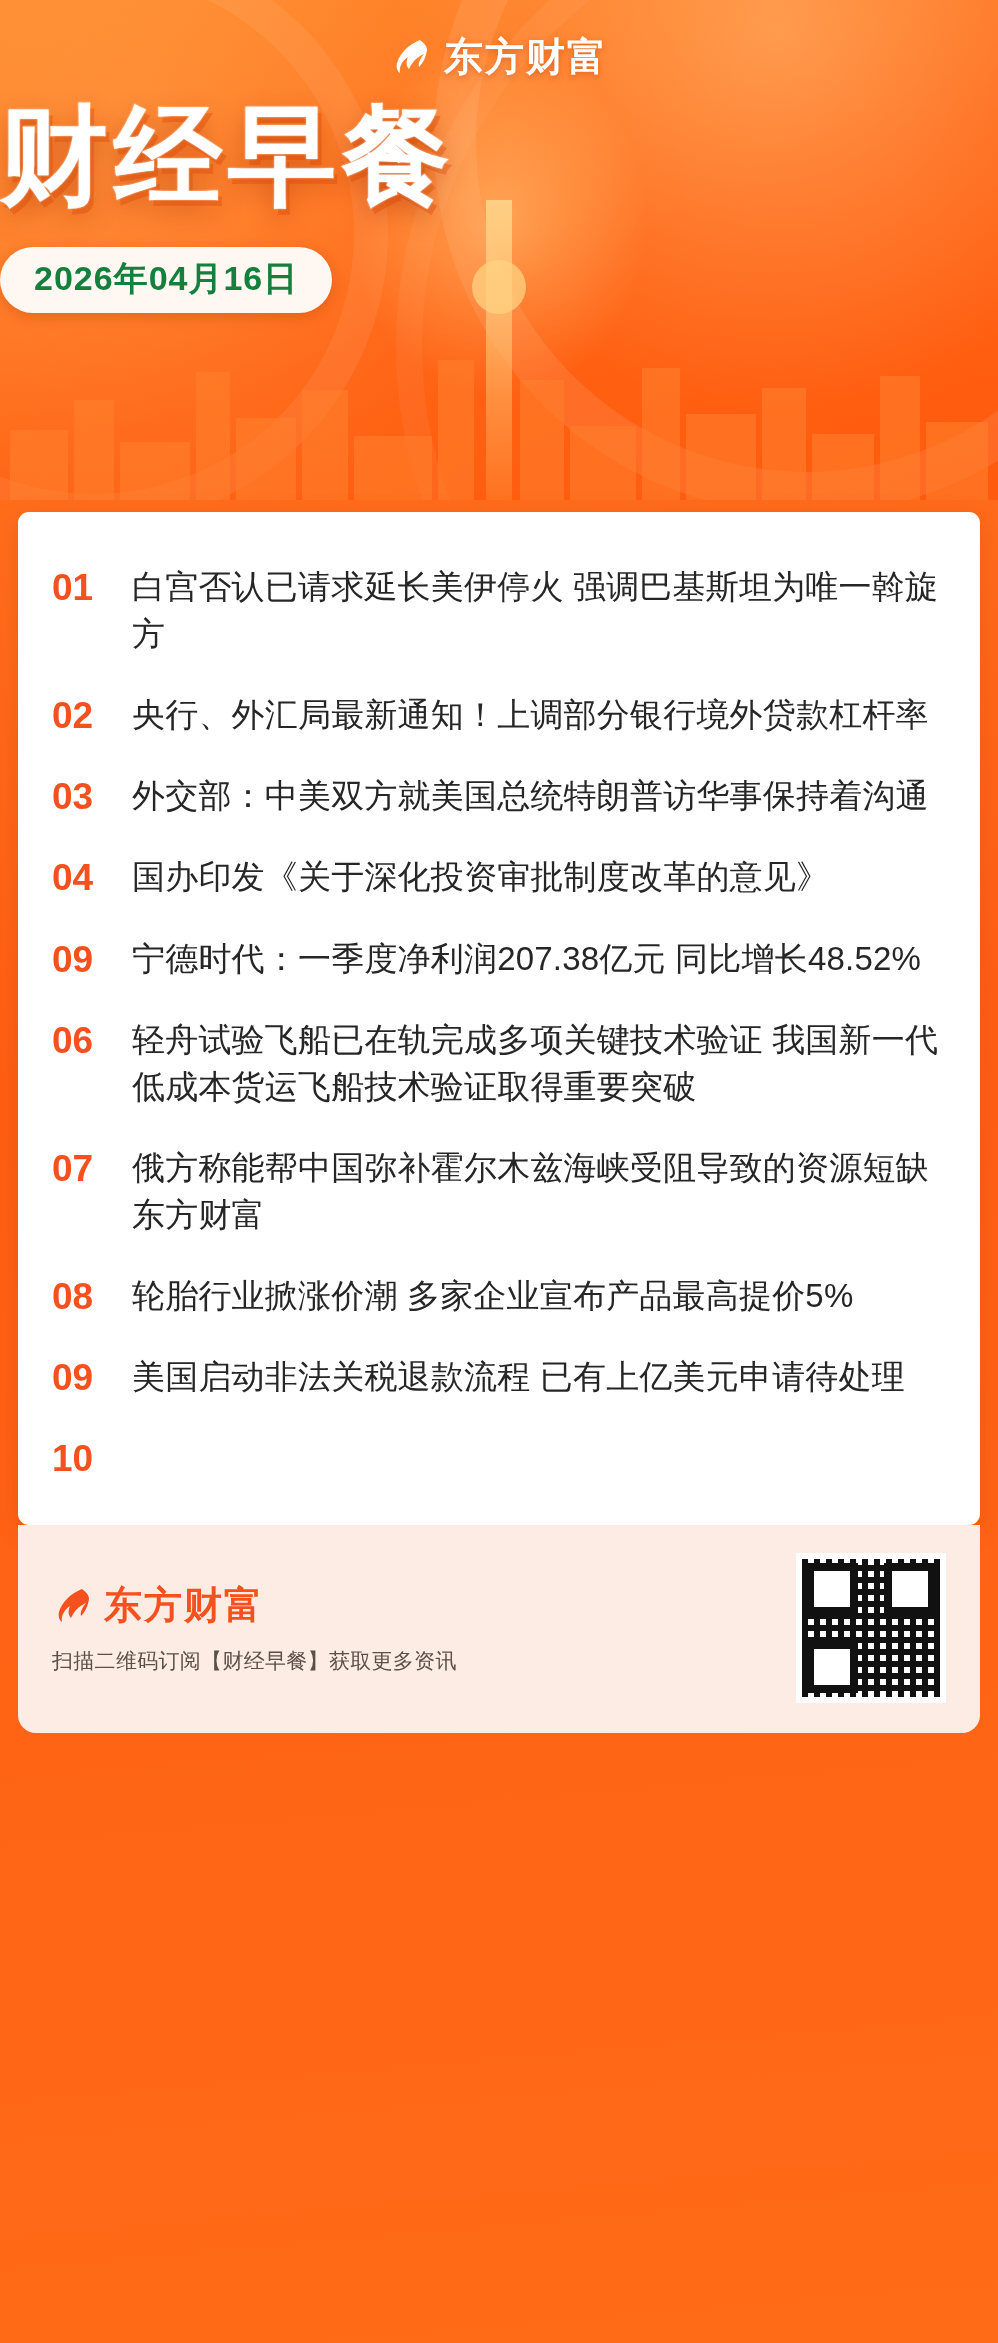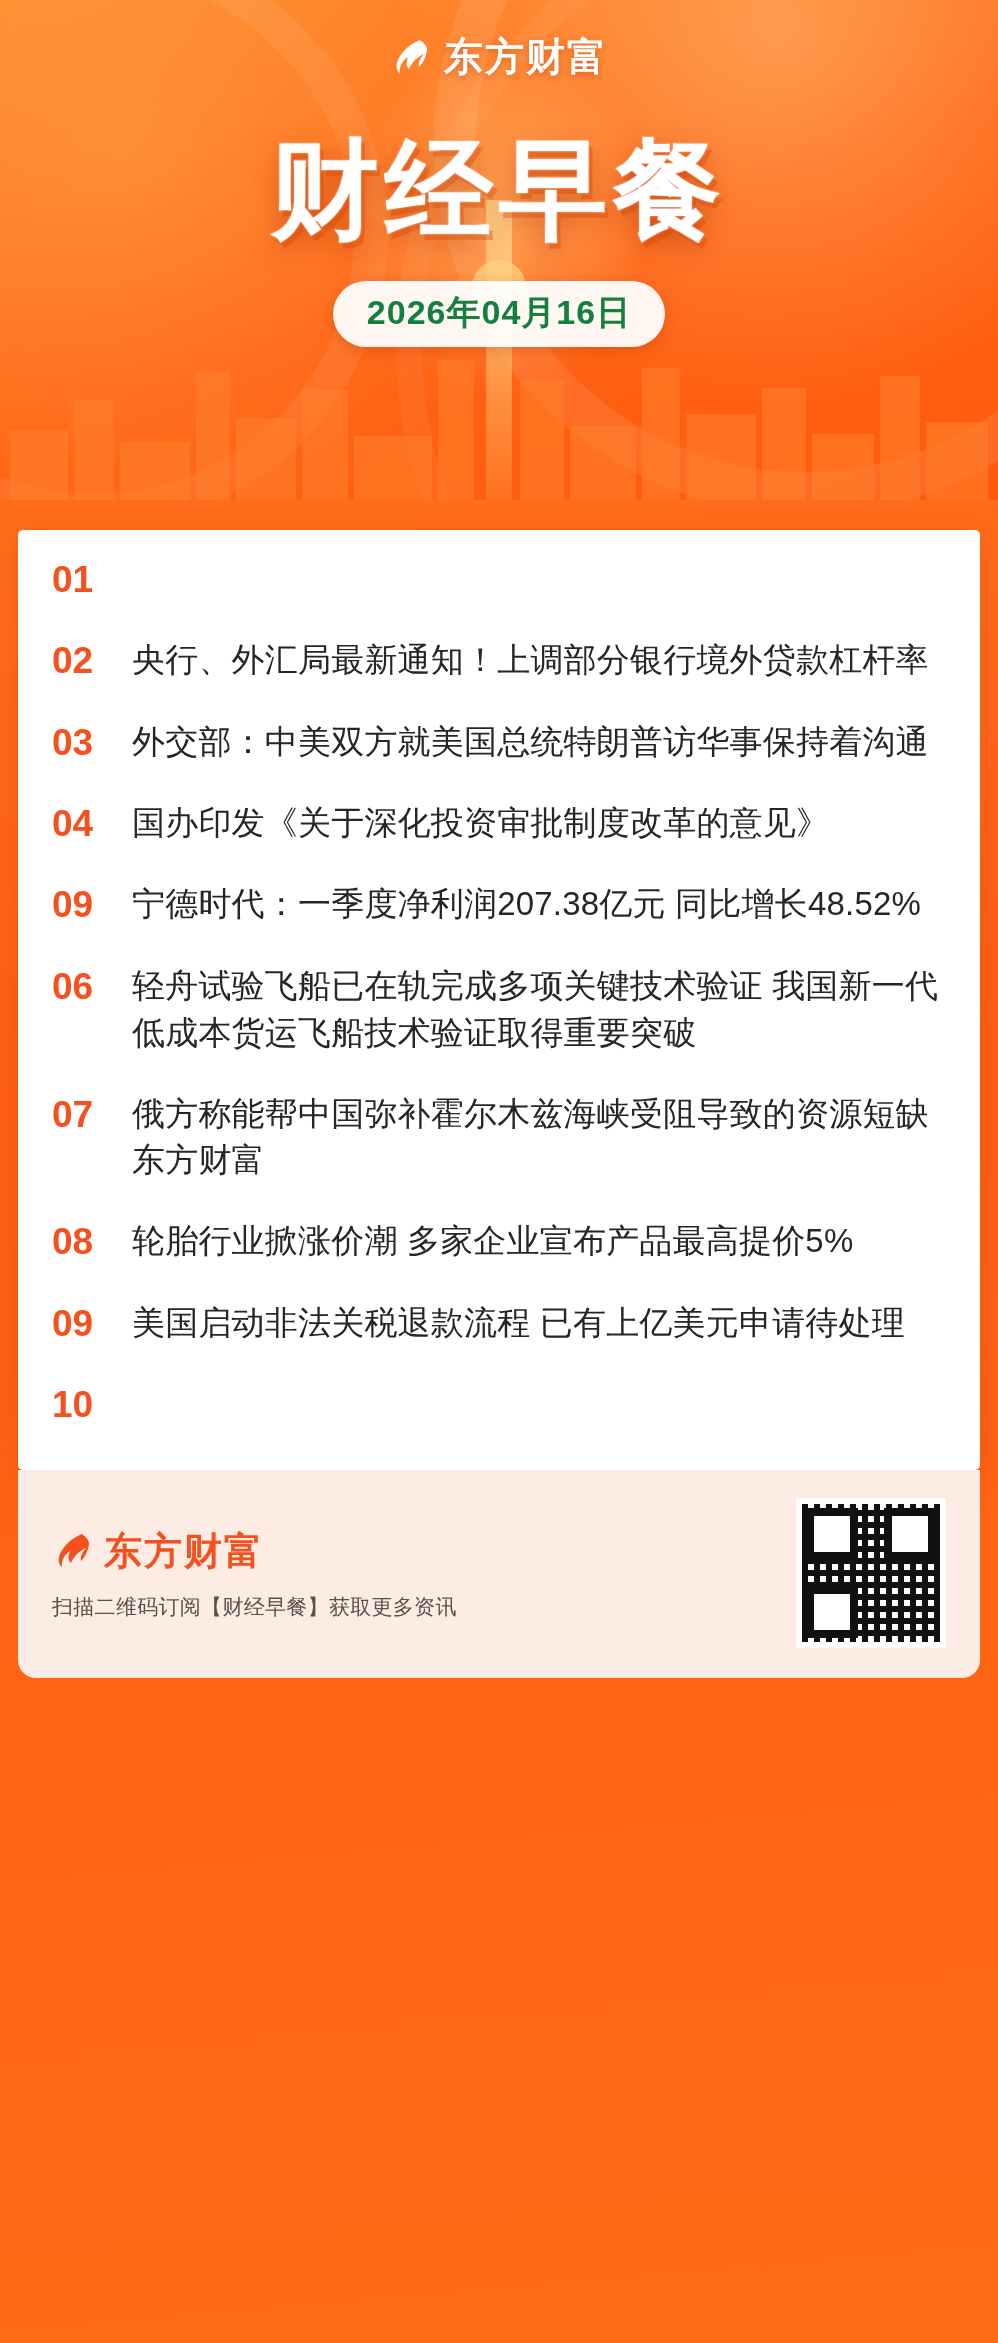--- a/index.html
+++ b/index.html
@@ -98,22 +98,21 @@
     font-size: 39px;
     font-weight: bold;
     letter-spacing: 2px;
     text-shadow: 0 2px 6px rgba(160,40,0,.35);
   }
 
   
   .title-wrap {
     position: relative;
     z-index: 4;
-    text-align: center;
-    margin-top: 46px;
+    margin-top: 12px;
   }
   .big-title {
     display: inline-block;
     font-size: 108px;
     line-height: 1.12;
     font-weight: bold;
     letter-spacing: 6px;
     color: #ffffff;
     text-shadow:
       0 0 2px rgba(255,255,255,.9),
@@ -130,24 +129,24 @@
     font-size: 34px;
     font-weight: bold;
     letter-spacing: 1px;
     box-shadow: 0 4px 14px rgba(150,45,0,.25);
   }
 
   
   .card {
     position: relative;
     z-index: 5;
-    margin: 30px 18px 0;
+    margin: 12px 18px 0;
     background: #ffffff;
-    border-radius: 5px;
-    padding: 26px 34px 8px;
+    border-radius: 11px;
+    padding: 52px 34px 8px;
     box-shadow: 0 6px 24px rgba(150,50,0,.18);
   }
   .news-item {
     display: flex;
     align-items: flex-start;
     gap: 22px;
     padding: 0 0 34px 0;
   }
   .news-num {
     flex: 0 0 auto;
@@ -271,20 +270,21 @@
       <div>
         <span class="date-pill">2026年04月16日</span>
       </div>
     </div>
   </div>
 
   <div class="card">
 
     <div class="news-item">
       <div class="news-num">01</div>
+      <div class="news-text">白宫否认已请求延长美伊停火 强调巴基斯坦为唯一斡旋方</div>
     </div>
 
     <div class="news-item">
       <div class="news-num">02</div>
       <div class="news-text">央行、外汇局最新通知！上调部分银行境外贷款杠杆率</div>
     </div>
 
     <div class="news-item">
       <div class="news-num">03</div>
       <div class="news-text">外交部：中美双方就美国总统特朗普访华事保持着沟通</div>

